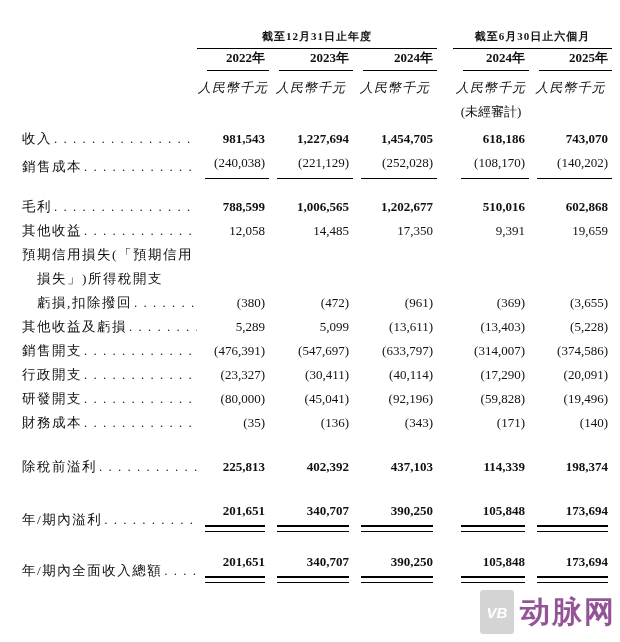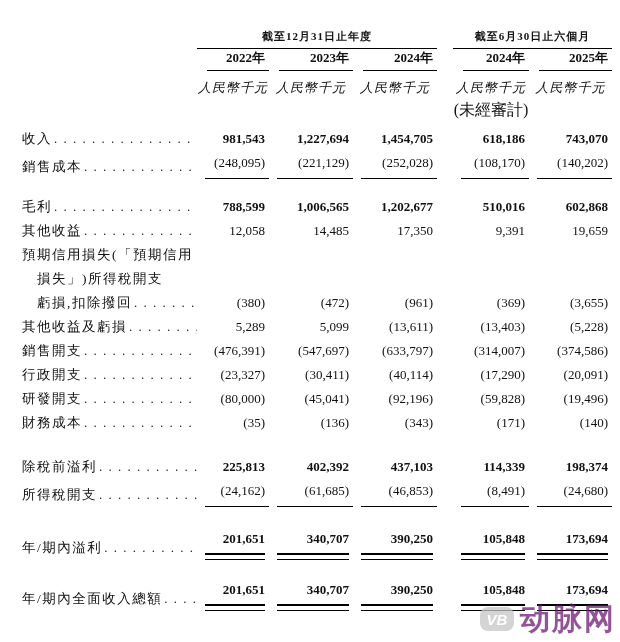--- a/index.html
+++ b/index.html
@@ -23,21 +23,21 @@
     letter-spacing:1px;padding-bottom:4px;height:30px;white-space:nowrap;
   }
   tr.h2 th{height:16px;}
   tr.h2 .yru{
     margin-left:10px;border-bottom:1.5px solid #000;
     text-align:right;font-weight:bold;font-size:13px;
     padding:0 4px 3px 0;white-space:nowrap;
   }
   tr.h3 td{height:26px;text-align:center;font-style:italic;
     font-size:13px;letter-spacing:1px;white-space:nowrap;}
-  tr.h4 td{height:24px;text-align:center;font-size:16px;white-space:nowrap;}
+  tr.h4 td{height:24px;text-align:center;font-size:13px;white-space:nowrap;}
 
   
   tbody td{line-height:24px;font-size:13.5px;}
   tbody tr:first-child td{padding-top:6px;}
   td.lbl{white-space:nowrap;}
   td.lbl .line{display:flex;align-items:baseline;letter-spacing:1.5px;}
   td.lbl .line.indent{padding-left:15px;}
   td.lbl .b, .b{font-weight:normal;}
   .leader{flex:1;overflow:hidden;white-space:nowrap;margin-left:2px;min-width:0;}
   .leader::after{content:". . . . . . . . . . . . . . . . . . . . . . . . . . . . . . . . . . . .";
@@ -51,21 +51,21 @@
   tr.gaprow td{padding:0;line-height:0;font-size:0;}
 
   
   .watermark{
     position:absolute;right:4px;bottom:8px;
     display:flex;align-items:center;gap:6px;
     opacity:0.75;pointer-events:none;z-index:5;
     font-family:"Liberation Sans","DejaVu Sans",sans-serif;
   }
   .wm-logo{
-    width:34px;height:24px;border-radius:8px;background:#c6c6c6;
+    width:34px;height:44px;border-radius:3px;background:#c6c6c6;
     color:#fff;font-weight:bold;font-style:italic;font-size:15px;
     display:flex;align-items:center;justify-content:center;
   }
   .wm-text{font-size:30px;font-weight:bold;color:#701a75;letter-spacing:2px;line-height:1;}
 </style>
 </head>
 <body>
 
 <div class="page">
   <table class="fin">
@@ -149,21 +149,21 @@
           </td>
         </tr>
         <tr>
           <td class="lbl">
             <div class="line">
               <span>銷售成本</span>
               <span class="leader"></span>
             </div>
           </td>
           <td class="num">
-            <div class="val ru1">(248,095)</div>
+            <div class="val ru1">(240,038)</div>
           </td>
           <td class="num">
             <div class="val ru1">(221,129)</div>
           </td>
           <td class="num">
             <div class="val ru1">(252,028)</div>
           </td>
           <td></td>
           <td class="num">
             <div class="val ru1">(108,170)</div>
@@ -393,44 +393,20 @@
           </td>
           <td class="num vb">
             <div class="val">437,103</div>
           </td>
           <td></td>
           <td class="num vb">
             <div class="val">114,339</div>
           </td>
           <td class="num vb">
             <div class="val">198,374</div>
-          </td>
-        </tr>
-        <tr>
-          <td class="lbl">
-            <div class="line">
-              <span>所得稅開支</span>
-              <span class="leader"></span>
-            </div>
-          </td>
-          <td class="num">
-            <div class="val ru1">(24,162)</div>
-          </td>
-          <td class="num">
-            <div class="val ru1">(61,685)</div>
-          </td>
-          <td class="num">
-            <div class="val ru1">(46,853)</div>
-          </td>
-          <td></td>
-          <td class="num">
-            <div class="val ru1">(8,491)</div>
-          </td>
-          <td class="num">
-            <div class="val ru1">(24,680)</div>
           </td>
         </tr>
         <tr class="gaprow">
           <td colspan="7" style="height: 20px;"></td>
         </tr>
         <tr>
           <td class="lbl">
             <div class="line">
               <span class="b">年/期內溢利</span>
               <span class="leader"></span>

